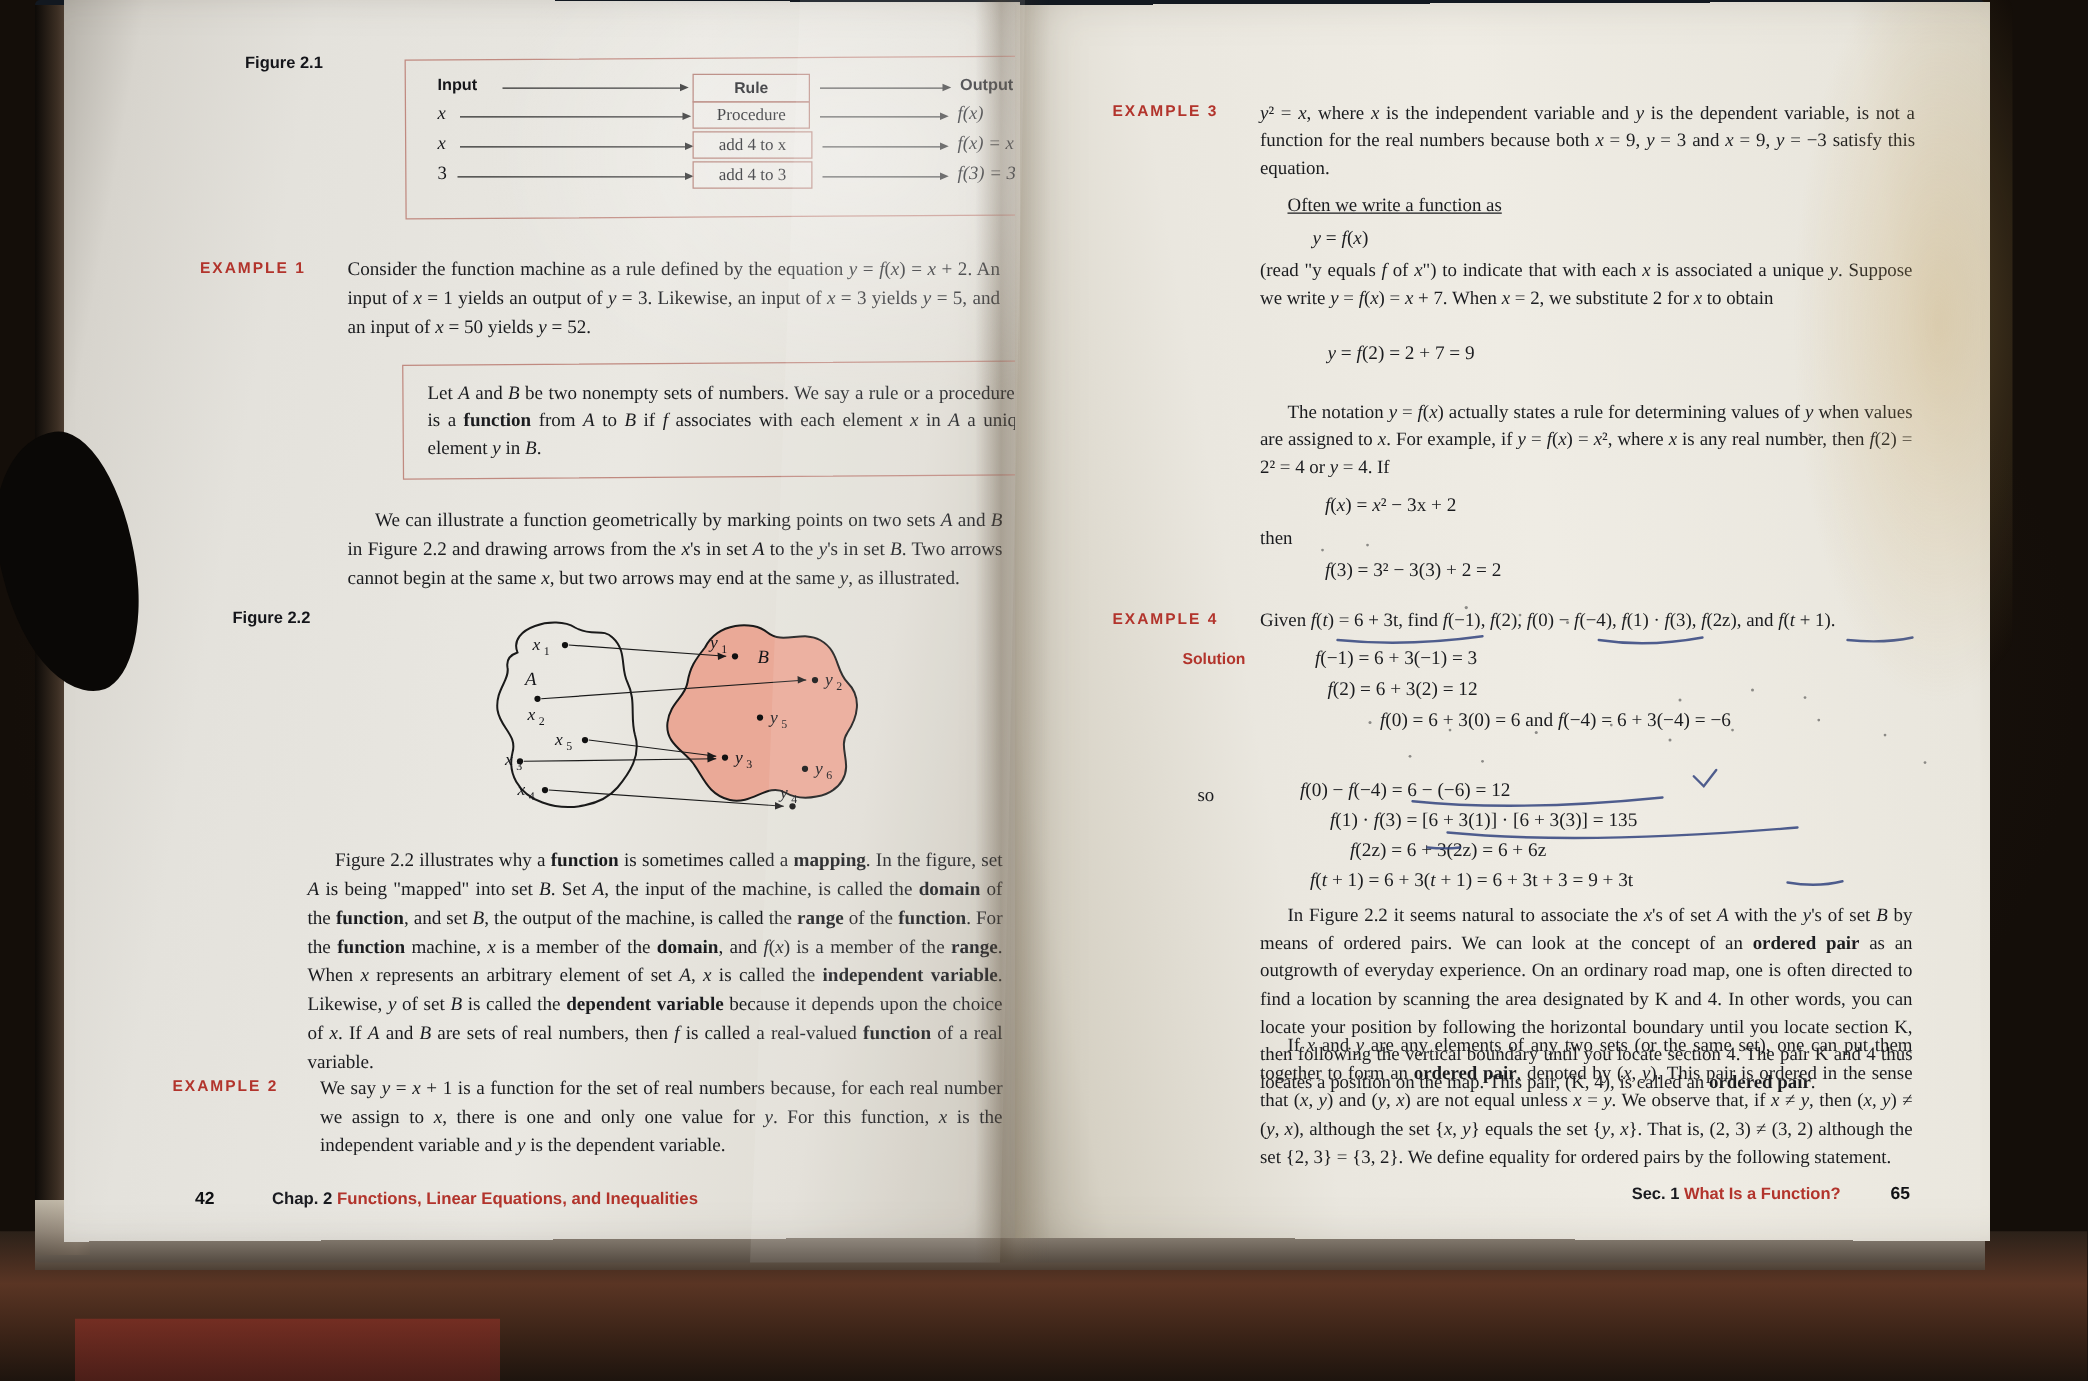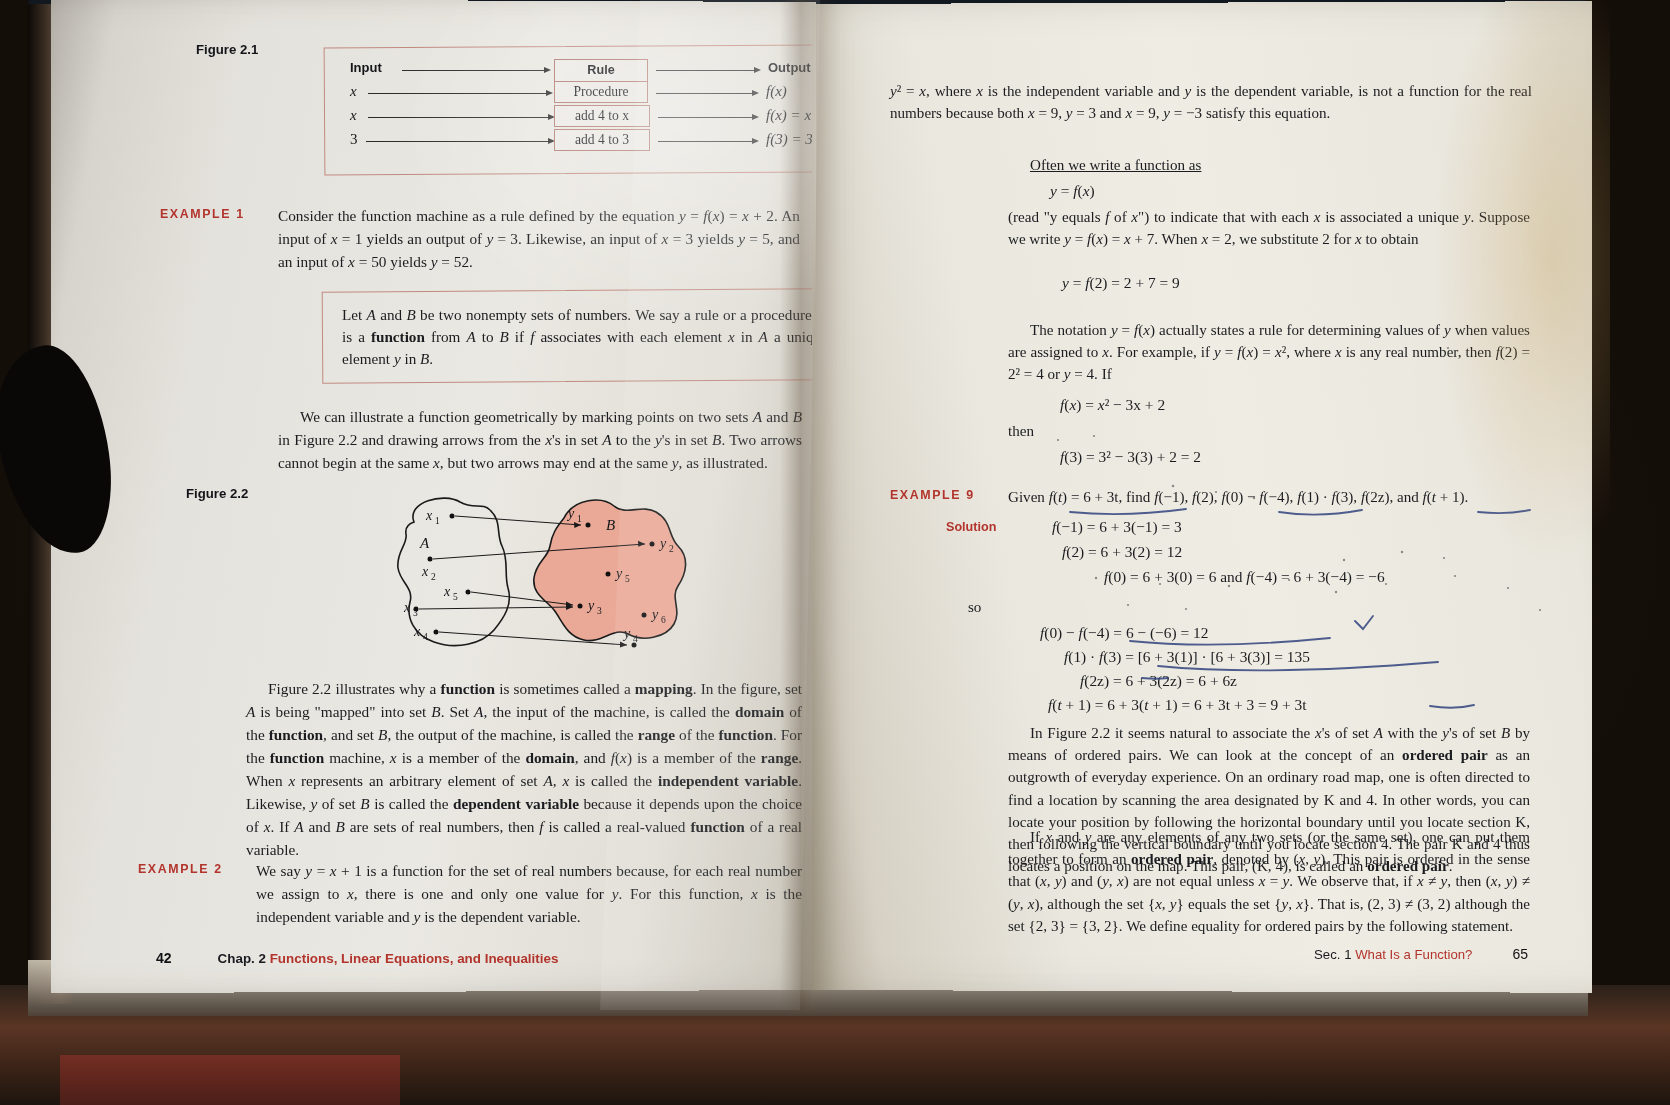--- a/index.html
+++ b/index.html
@@ -185,21 +185,21 @@
     position: absolute; left: 100px; top: 948px;
     display: flex; align-items: baseline; gap: 46px;
     font-family: "Liberation Sans", sans-serif; font-weight: bold; font-size: 13.4px;
   }
   .footer-left .pg { color: #101114; font-size: 14px; }
   .footer-left .ch { color: #1a1b20; }
   .footer-left .ch .red { color: #b2342c; }
   .footer-right {
     position: absolute; right: 60px; top: 942px;
     display: flex; align-items: baseline; gap: 40px;
-    font-family: "Liberation Sans", sans-serif; font-weight: normal; font-size: 13.2px;
+    font-family: "Liberation Sans", sans-serif; font-weight: bold; font-size: 13.2px;
   }
   .footer-right .sec { color: #1a1b20; }
   .footer-right .sec .red { color: #b2342c; }
   .footer-right .pg { color: #101114; font-size: 14px; }
 
   
   .ink { position: absolute; pointer-events: none; }
   .ink svg { display: block; overflow: visible; }
 
   
@@ -364,20 +364,21 @@
         <span class="red">Functions, Linear Equations, and Inequalities</span>
       </div>
     </div>
   </div>
 
   <div class="page-right"></div>
 
   <div class="col right-col" style="left:812px; top:4px; width:776px; height:986px;">
 
     <div class="ex-row" style="position:absolute; left:78px; top:76px; width:642px;">
+      <div class="tag example-tag">EXAMPLE 3</div>
       <div class="txt body-text"><i>y</i>² = <i>x</i>, where <i>x</i> is the independent variable and <i>y</i> is the dependent variable, is not a function for the real numbers because both <i>x</i> = 9, <i>y</i> = 3 and <i>x</i> = 9, <i>y</i> = −3 satisfy this equation.</div>
     </div>
 
     <div class="body-text ind" style="position:absolute; left:196px; top:150px; width:520px;text-decoration:underline;">Often we write a function as</div>
 
     <div class="body-text eq" style="position:absolute; left:238px; top:176px;"><i>y</i> = <i>f</i>(<i>x</i>)</div>
 
     <div class="body-text" style="position:absolute; left:196px; top:202px; width:522px;">(read "y equals <i>f</i> of <i>x</i>") to indicate that with each <i>x</i> is associated a unique <i>y</i>. Suppose we write <i>y</i> = <i>f</i>(<i>x</i>) = <i>x</i> + 7. When <i>x</i> = 2, we substitute 2 for <i>x</i> to obtain</div>
 
     <div class="body-text eq" style="position:absolute; left:250px; top:268px;"><i>y</i> = <i>f</i>(2) = 2 + 7 = 9</div>
@@ -385,31 +386,31 @@
 
     <div class="body-text ind" style="position:absolute; left:196px; top:315px; width:522px;">The notation <i>y</i> = <i>f</i>(<i>x</i>) actually states a rule for determining values of <i>y</i> when values are assigned to <i>x</i>. For example, if <i>y</i> = <i>f</i>(<i>x</i>) = <i>x</i>², where <i>x</i> is any real number, then <i>f</i>(2) = 2² = 4 or <i>y</i> = 4. If</div>
 
     <div class="body-text eq" style="position:absolute; left:248px; top:390px;"><i>f</i>(<i>x</i>) = <i>x</i>² − 3x + 2</div>
 
     <div class="body-text" style="position:absolute; left:196px; top:416px;">then</div>
 
     <div class="body-text eq" style="position:absolute; left:248px; top:442px;"><i>f</i>(3) = 3² − 3(3) + 2 = 2</div>
 
     <div class="ex-row" style="position:absolute; left:78px; top:482px; width:690px;">
-      <div class="tag example-tag">EXAMPLE 9</div>
+      <div class="tag example-tag">EXAMPLE 4</div>
       <div class="txt body-text" style="text-align:left;">Given <i>f</i>(<i>t</i>) = 6 + 3t, find <i>f</i>(−1), <i>f</i>(2), <i>f</i>(0) − <i>f</i>(−4), <i>f</i>(1) · <i>f</i>(3), <i>f</i>(2z), and <i>f</i>(<i>t</i> + 1).</div>
     </div>
 
     <div class="solution-tag" style="position:absolute; left:134px; top:516px;">Solution</div>
 
     <div class="body-text eq" style="position:absolute; left:240px; top:512px;"><i>f</i>(−1) = 6 + 3(−1) = 3</div>
     <div class="body-text eq" style="position:absolute; left:250px; top:537px;"><i>f</i>(2) = 6 + 3(2) = 12</div>
     <div class="body-text eq" style="position:absolute; left:244px; top:562px;margin-left:48px;"><i>f</i>(0) = 6 + 3(0) = 6   and   <i>f</i>(−4) = 6 + 3(−4) = −6</div>
 
-    <div class="body-text" style="position:absolute; left:146px; top:592px;margin-left:10px;">so</div>
+    <div class="body-text" style="position:absolute; left:146px; top:622px;">so</div>
 
     <div class="body-text eq" style="position:absolute; left:228px; top:618px;"><i>f</i>(0) − <i>f</i>(−4) = 6 − (−6) = 12</div>
     <div class="body-text eq" style="position:absolute; left:252px; top:642px;"><i>f</i>(1) · <i>f</i>(3) = [6 + 3(1)] · [6 + 3(3)] = 135</div>
     <div class="body-text eq" style="position:absolute; left:268px; top:666px;"><i>f</i>(2z) = 6 + 3(2z) = 6 + 6z</div>
     <div class="body-text eq" style="position:absolute; left:236px; top:690px;"><i>f</i>(<i>t</i> + 1) = 6 + 3(<i>t</i> + 1) = 6 + 3t + 3 = 9 + 3t</div>
 
     <div class="body-text ind" style="position:absolute; left:196px; top:718px; width:522px;">In Figure 2.2 it seems natural to associate the <i>x</i>'s of set <i>A</i> with the <i>y</i>'s of set <i>B</i> by means of ordered pairs. We can look at the concept of an <b>ordered pair</b> as an outgrowth of everyday experience. On an ordinary road map, one is often directed to find a location by scanning the area designated by K and 4. In other words, you can locate your position by following the horizontal boundary until you locate section K, then following the vertical boundary until you locate section 4. The pair K and 4 thus locates a position on the map. This pair, (K, 4), is called an <b>ordered pair</b>.</div>
 
     <div class="body-text ind" style="position:absolute; left:196px; top:822px; width:522px;">If <i>x</i> and <i>y</i> are any elements of any two sets (or the same set), one can put them together to form an <b>ordered pair</b>, denoted by (<i>x</i>, <i>y</i>). This pair is ordered in the sense that (<i>x</i>, <i>y</i>) and (<i>y</i>, <i>x</i>) are not equal unless <i>x</i> = <i>y</i>. We observe that, if <i>x</i> ≠ <i>y</i>, then (<i>x</i>, <i>y</i>) ≠ (<i>y</i>, <i>x</i>), although the set {<i>x</i>, <i>y</i>} equals the set {<i>y</i>, <i>x</i>}. That is, (2, 3) ≠ (3, 2) although the set {2, 3} = {3, 2}. We define equality for ordered pairs by the following statement.</div>
 

